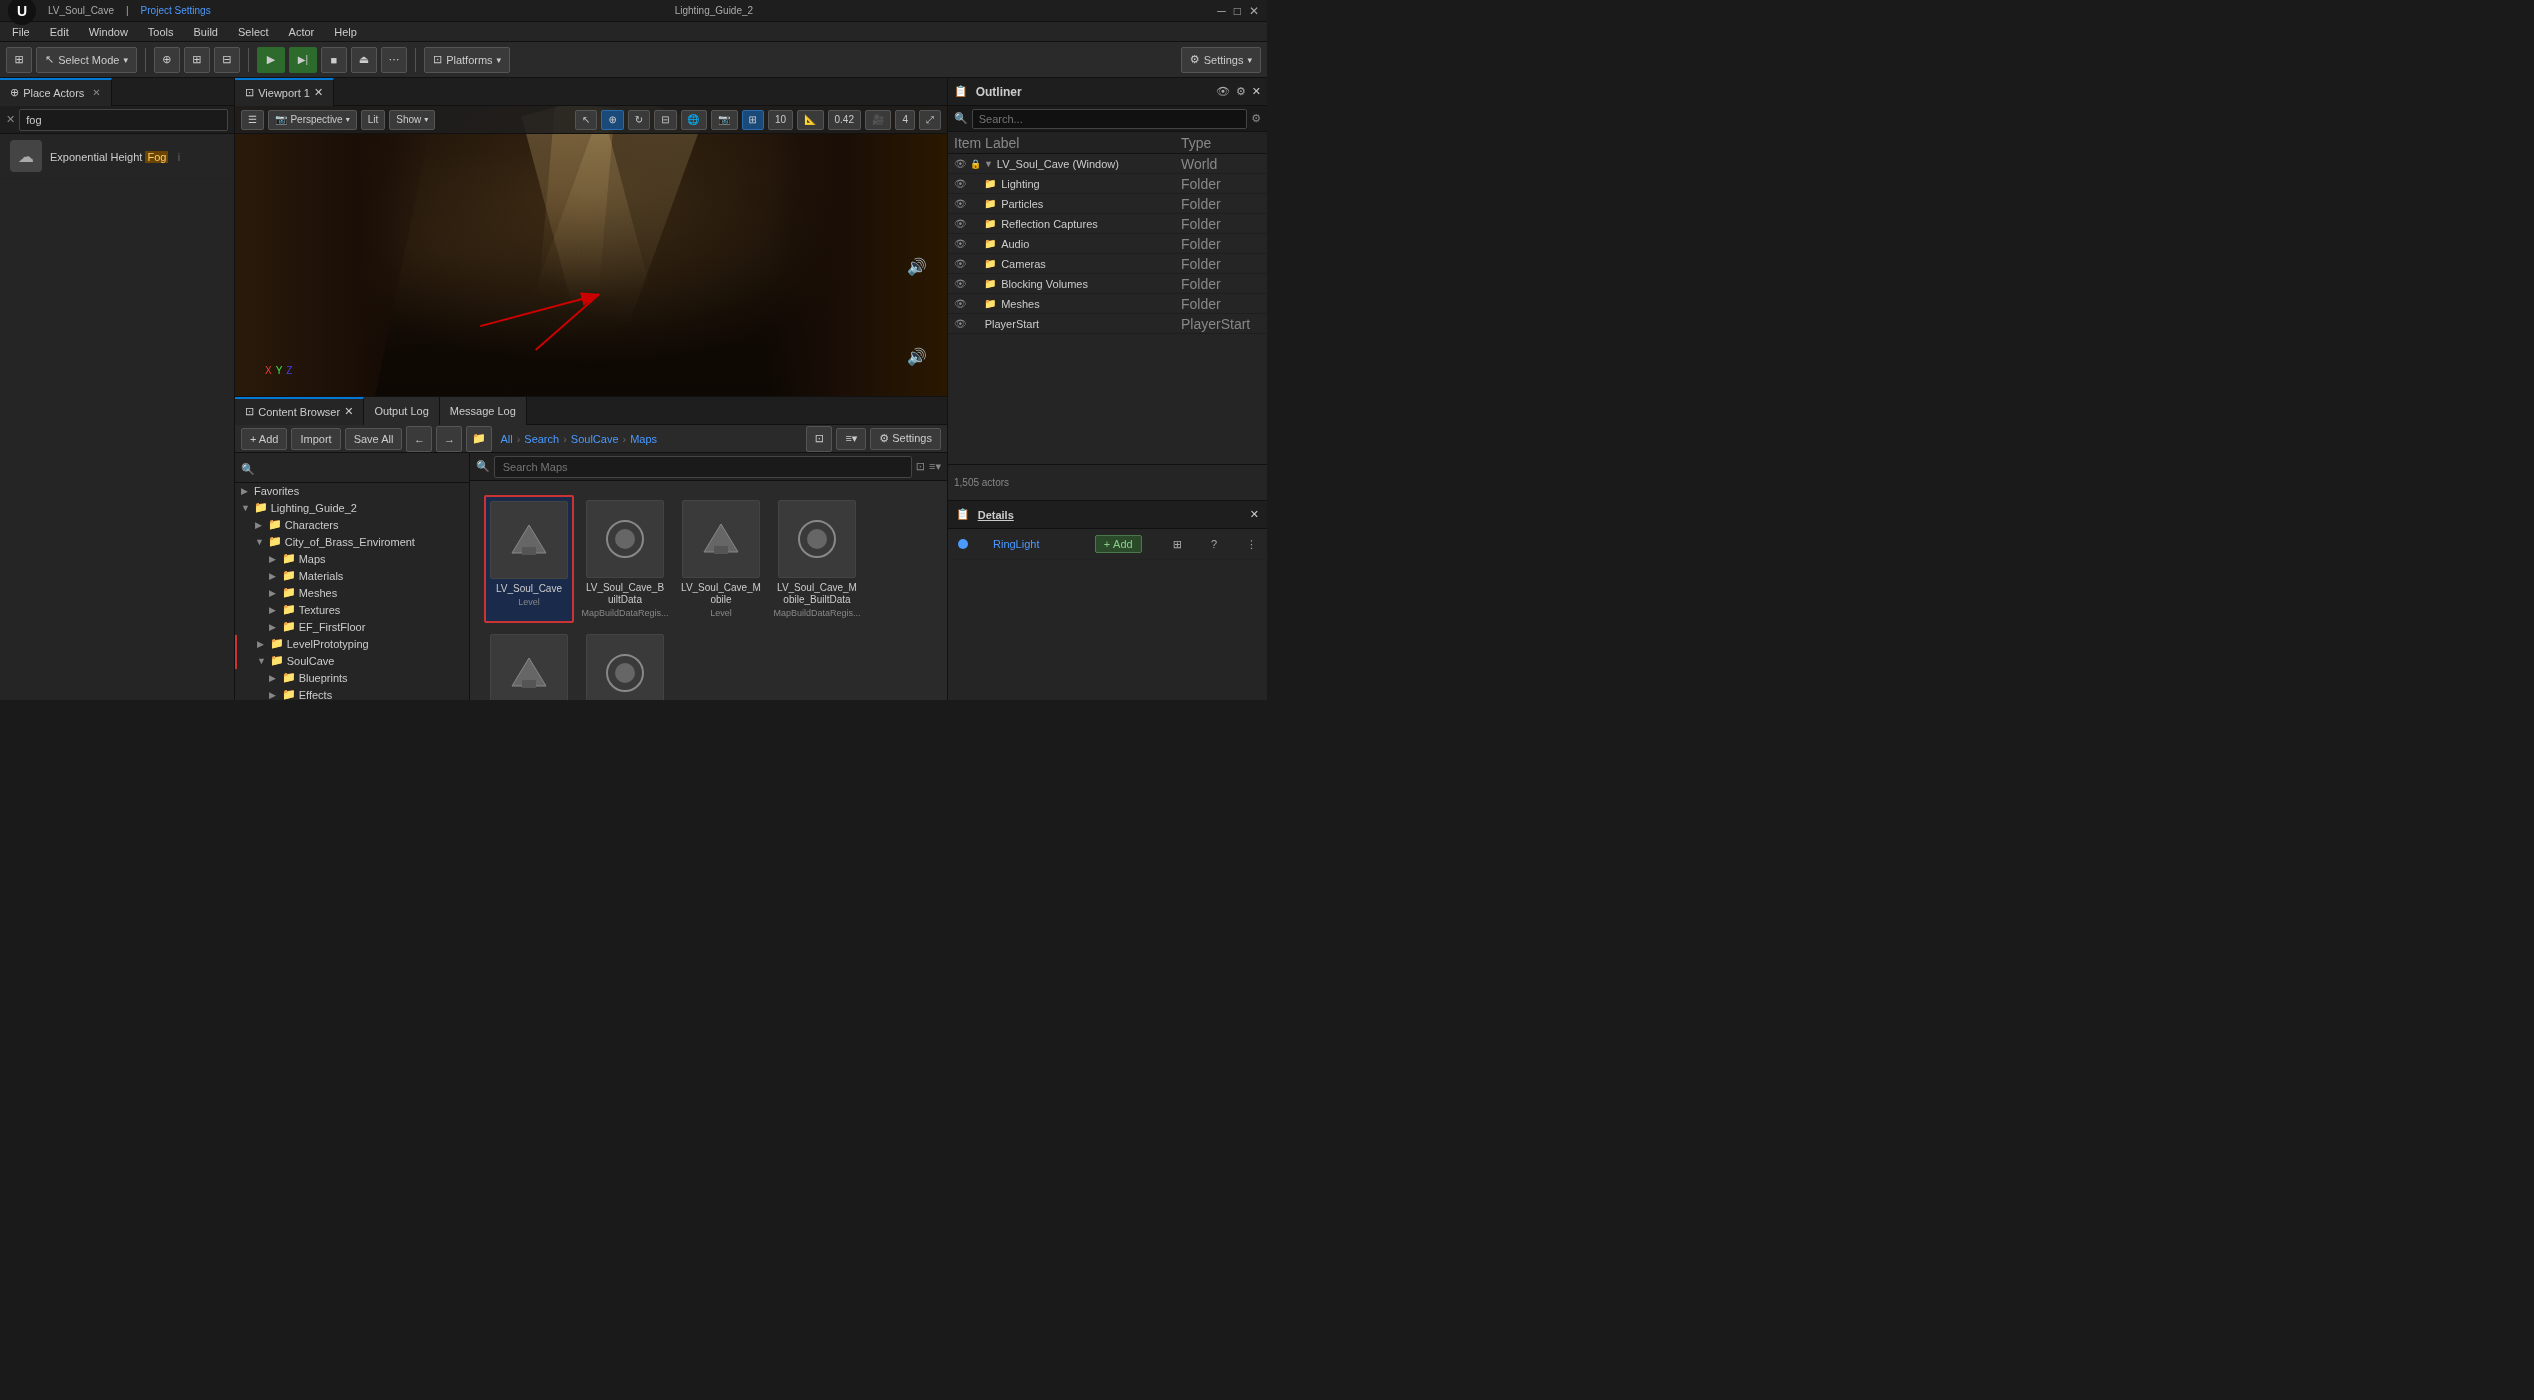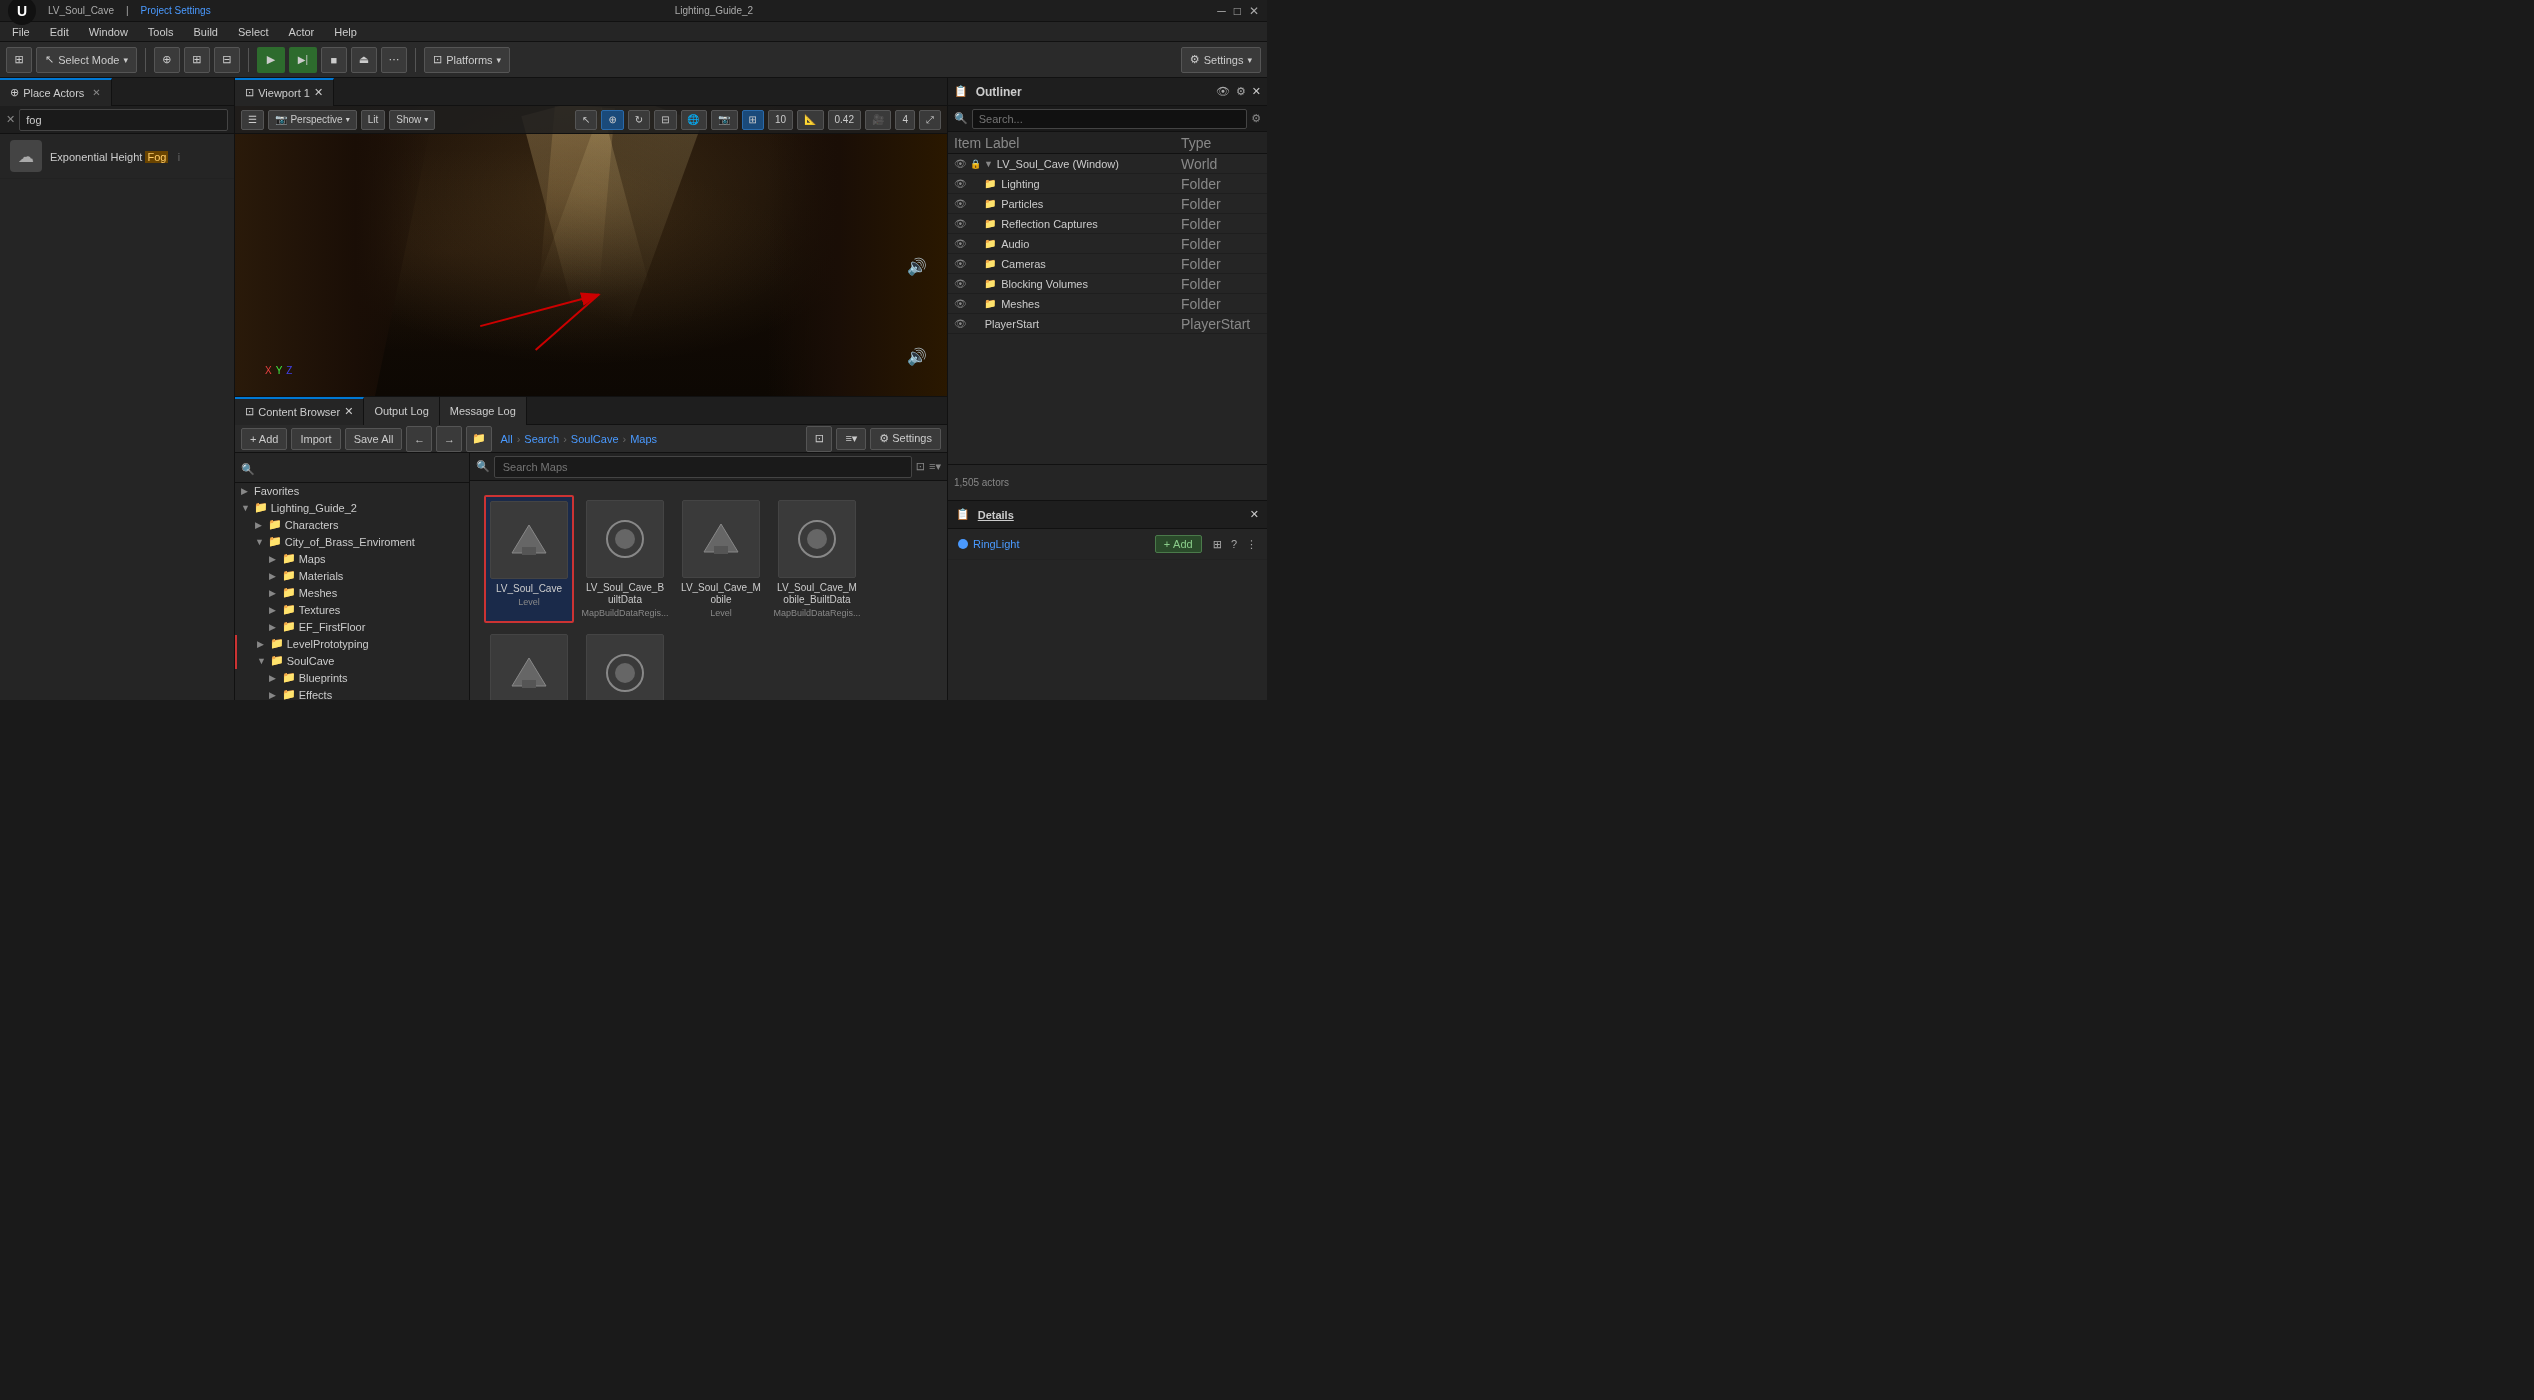--- a/index.html
+++ b/index.html
@@ -510,21 +510,21 @@
       height: 28px;
       border-bottom: 1px solid #111;
       padding: 0 8px;
       gap: 8px;
     }
     .details-title { font-size: 11px; color: #ccc; font-weight: bold; text-decoration: underline; }
     .ring-light-item {
       display: flex;
       align-items: center;
       padding: 6px 10px;
-      gap: 5px;
+      gap: 25px;
       border-bottom: 1px solid #222;
     }
     .ring-dot { width: 10px; height: 10px; border-radius: 50%; background: #4a9aff; }
     .ring-light-name { font-size: 11px; color: #4a9aff; cursor: pointer; }
     .add-btn {
       display: flex; align-items: center; gap: 3px;
       padding: 2px 8px;
       background: #2a4a2a;
       border: 1px solid #4a7a4a;
       border-radius: 2px;

